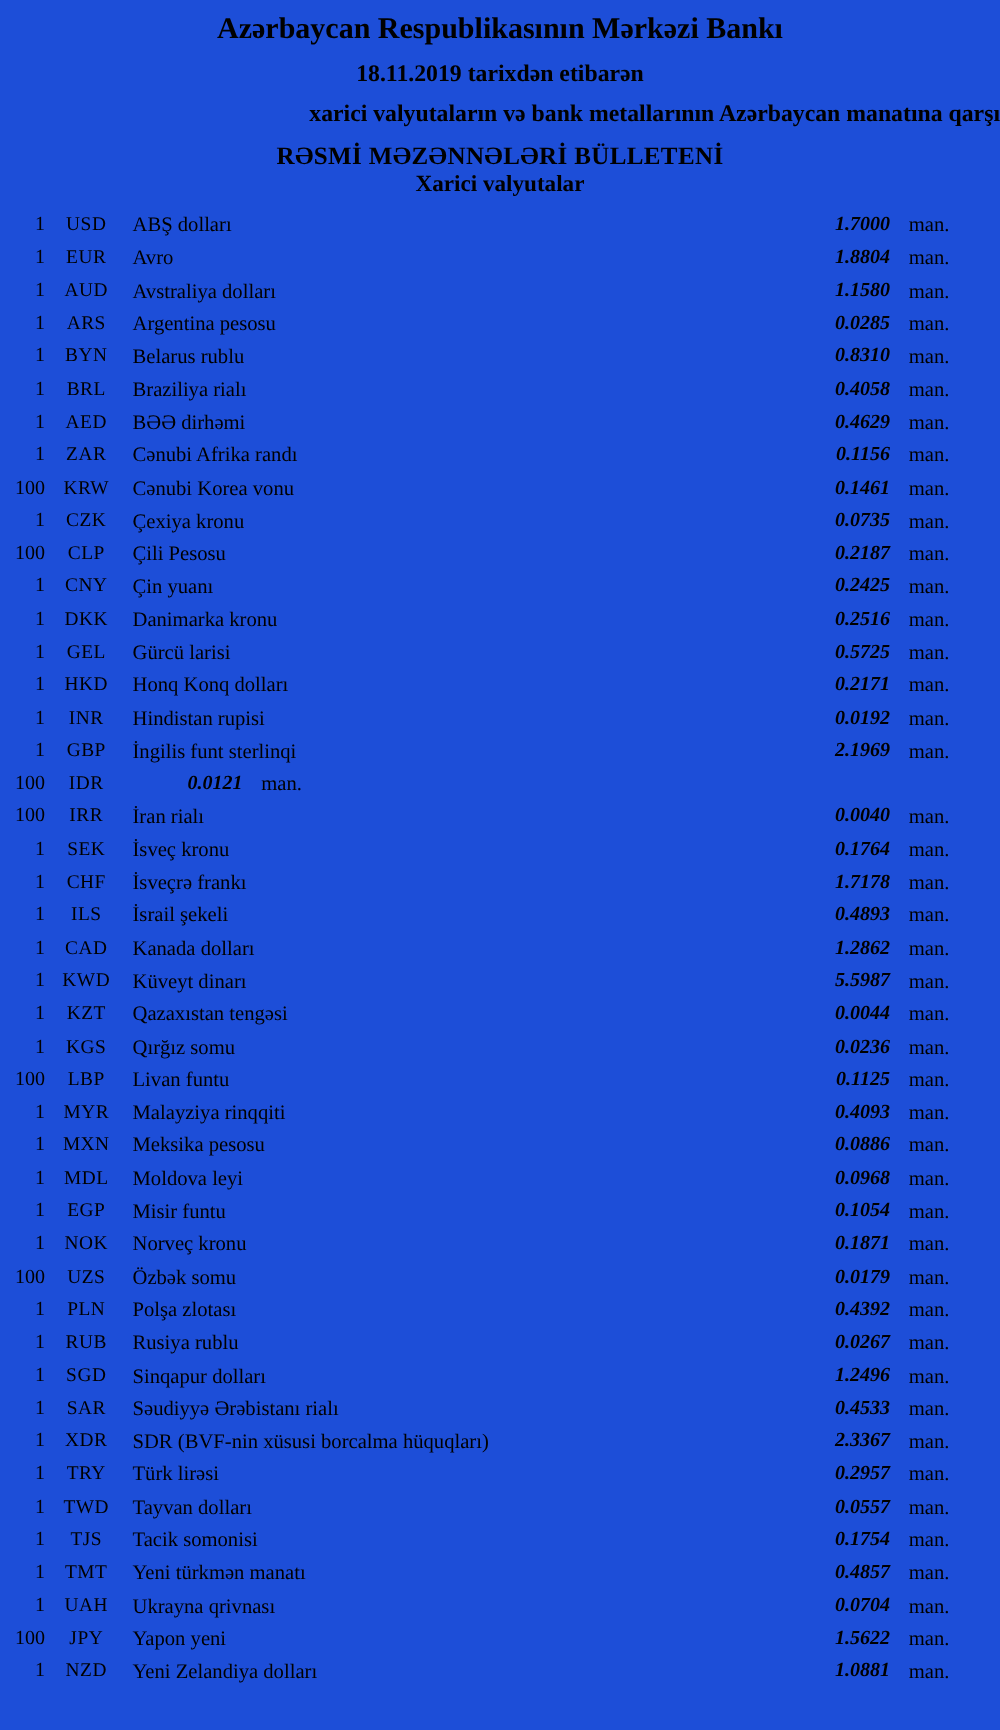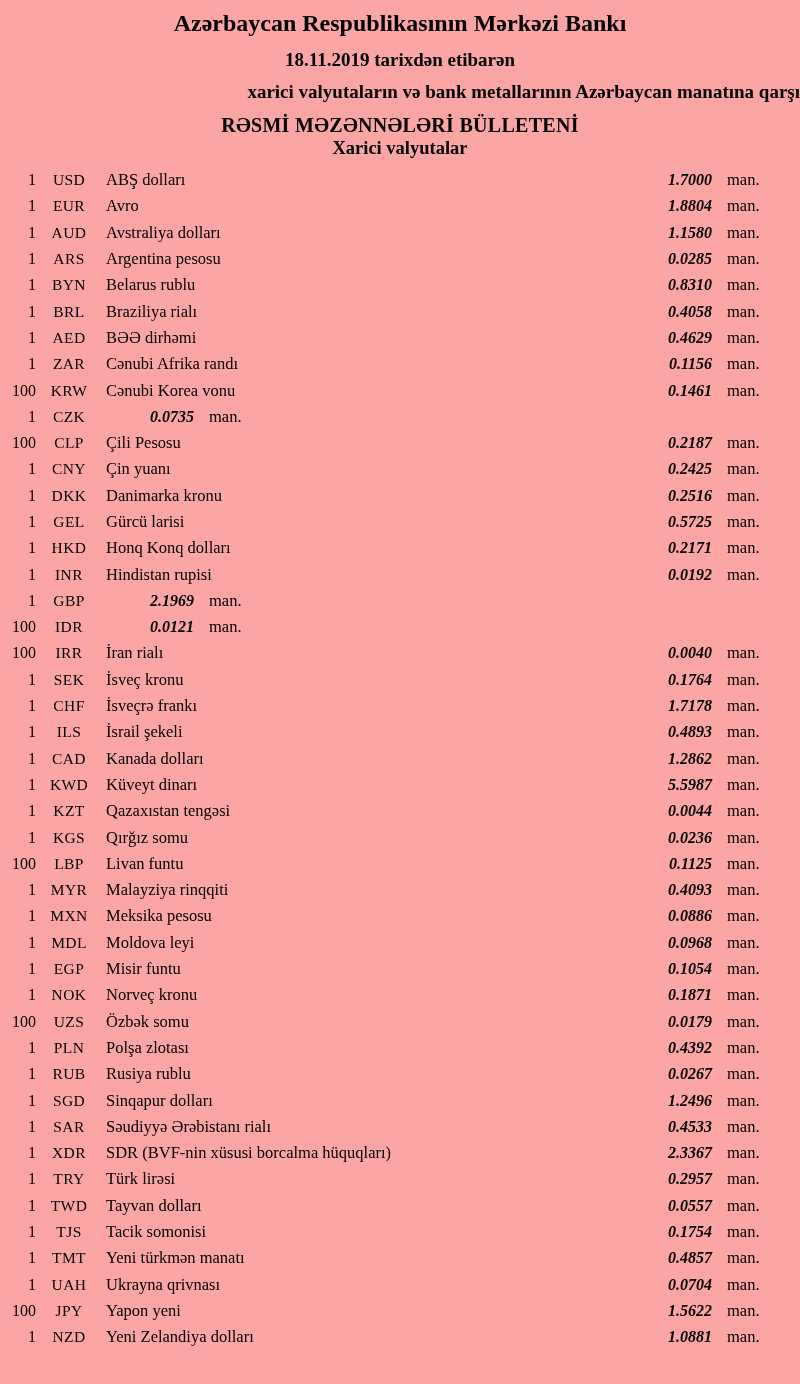--- a/index.html
+++ b/index.html
@@ -4,21 +4,21 @@
 <style>
   html, body {
     margin: 0;
     padding: 0;
     background: #ffffff;
   }
   .doc {
     position: relative;
     width: 800px;
     height: 1384px;
-    background: #fca5a5;
+    background: #1d4ed8;
     color: #000000;
     font-family: "Liberation Serif", "DejaVu Serif", serif;
     overflow: hidden;
     box-sizing: border-box;
     padding-top: 9px;
   }
   .hdr-line {
     text-align: center;
     font-weight: bold;
     white-space: nowrap;
@@ -175,20 +175,21 @@
     <span class="c-nominal">100</span>
     <span class="c-code">KRW</span>
     <span class="c-name">Cənubi Korea vonu</span>
     <span class="c-rate">0.1461</span>
     <span class="c-man">man.</span>
   </div>
 
   <div class="row">
     <span class="c-nominal">1</span>
     <span class="c-code">CZK</span>
+    <span class="c-name">Çexiya kronu</span>
     <span class="c-rate">0.0735</span>
     <span class="c-man">man.</span>
   </div>
 
   <div class="row">
     <span class="c-nominal">100</span>
     <span class="c-code">CLP</span>
     <span class="c-name">Çili Pesosu</span>
     <span class="c-rate">0.2187</span>
     <span class="c-man">man.</span>
@@ -230,20 +231,21 @@
     <span class="c-nominal">1</span>
     <span class="c-code">INR</span>
     <span class="c-name">Hindistan rupisi</span>
     <span class="c-rate">0.0192</span>
     <span class="c-man">man.</span>
   </div>
 
   <div class="row">
     <span class="c-nominal">1</span>
     <span class="c-code">GBP</span>
+    <span class="c-name">İngilis funt sterlinqi</span>
     <span class="c-rate">2.1969</span>
     <span class="c-man">man.</span>
   </div>
 
   <div class="row">
     <span class="c-nominal">100</span>
     <span class="c-code">IDR</span>
     <span class="c-rate">0.0121</span>
     <span class="c-man">man.</span>
   </div>

